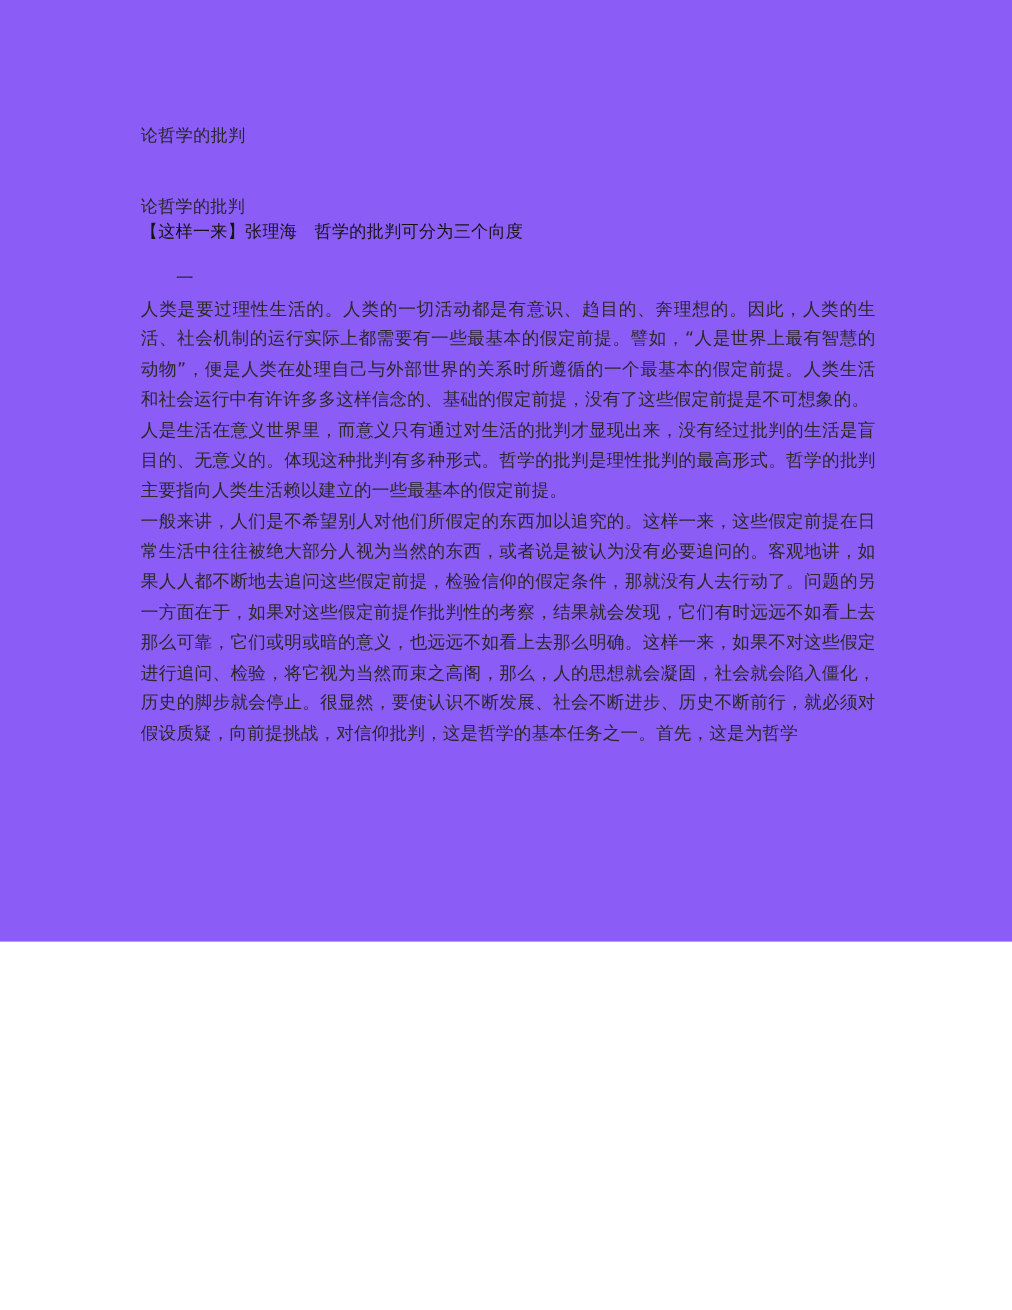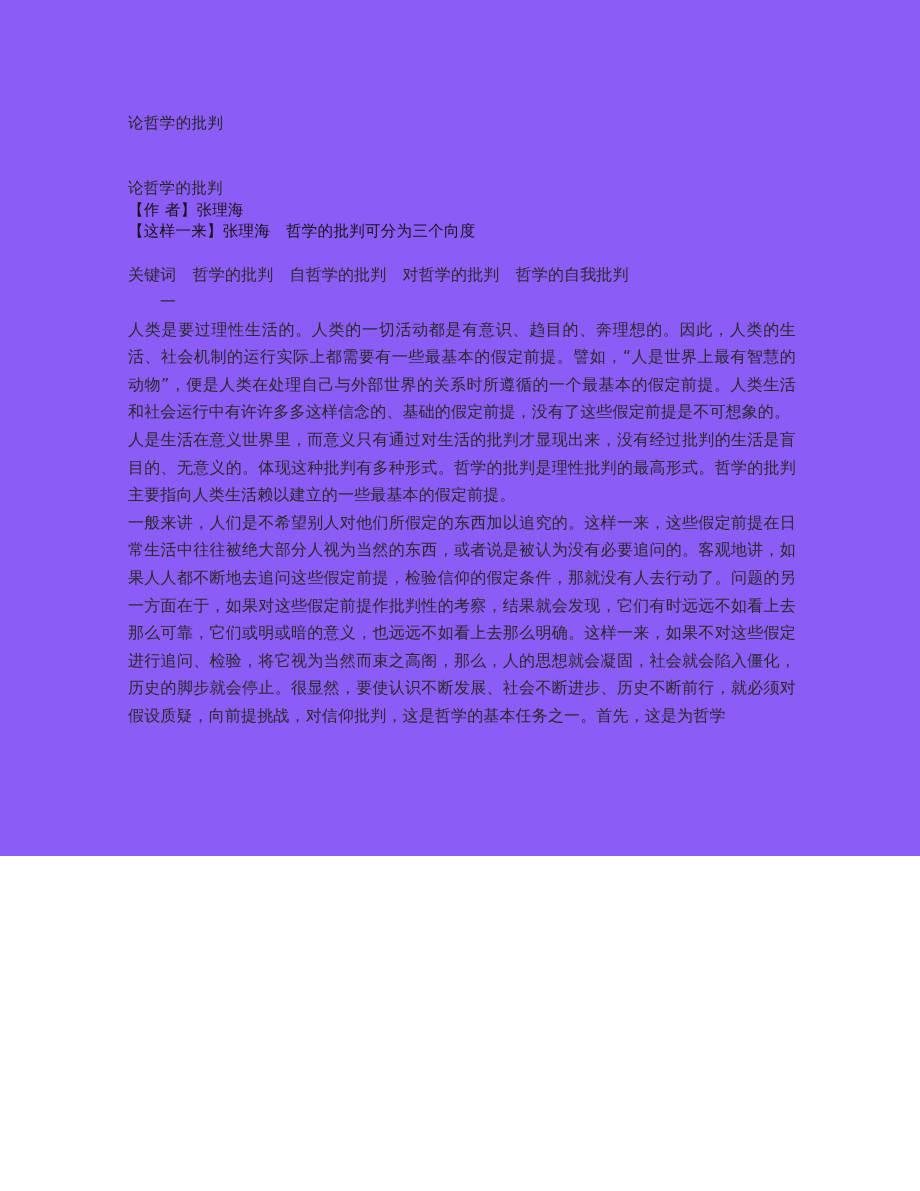--- a/index.html
+++ b/index.html
@@ -71,27 +71,25 @@
 </head>
 <body>
 
 <div class="page">
   <div class="content">
 
     <div class="header-title">论哲学的批判</div>
 
     <div class="meta-block">
       <div class="meta-line">论哲学的批判</div>
-      <div class="meta-line bold"><span>【作 者】</span><span>张理海</span></div>
       <div class="meta-line bold"><span>【这样一来】</span><span>张理海　哲学的批判可分为三个向度</span></div>
     </div>
 
     <div class="body-block">
 
-      <p class="para">关键词　哲学的批判　自哲学的批判　对哲学的批判　哲学的自我批判</p>
 
 
 
       <p class="section-mark">　　一</p>
 
       <p class="para">人类是要过理性生活的。人类的一切活动都是有意识、趋目的、奔理想的。因此，人类的生活、社会机制的运行实际上都需要有一些最基本的假定前提。譬如，“人是世界上最有智慧的动物”，便是人类在处理自己与外部世界的关系时所遵循的一个最基本的假定前提。人类生活和社会运行中有许许多多这样信念的、基础的假定前提，没有了这些假定前提是不可想象的。</p>
 
       <p class="para">人是生活在意义世界里，而意义只有通过对生活的批判才显现出来，没有经过批判的生活是盲目的、无意义的。体现这种批判有多种形式。哲学的批判是理性批判的最高形式。哲学的批判主要指向人类生活赖以建立的一些最基本的假定前提。</p>
 
       <p class="para">一般来讲，人们是不希望别人对他们所假定的东西加以追究的。这样一来，这些假定前提在日常生活中往往被绝大部分人视为当然的东西，或者说是被认为没有必要追问的。客观地讲，如果人人都不断地去追问这些假定前提，检验信仰的假定条件，那就没有人去行动了。问题的另一方面在于，如果对这些假定前提作批判性的考察，结果就会发现，它们有时远远不如看上去那么可靠，它们或明或暗的意义，也远远不如看上去那么明确。这样一来，如果不对这些假定进行追问、检验，将它视为当然而束之高阁，那么，人的思想就会凝固，社会就会陷入僵化，历史的脚步就会停止。很显然，要使认识不断发展、社会不断进步、历史不断前行，就必须对假设质疑，向前提挑战，对信仰批判，这是哲学的基本任务之一。首先，这是为哲学</p>

